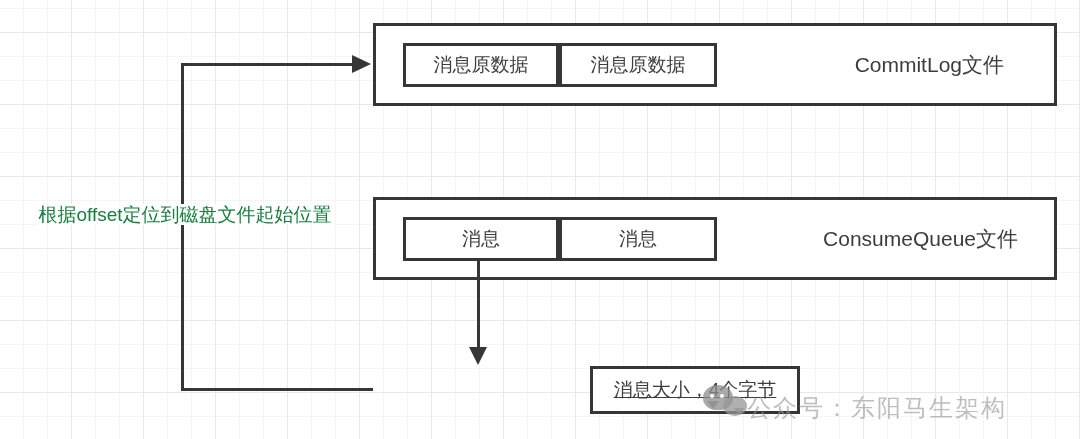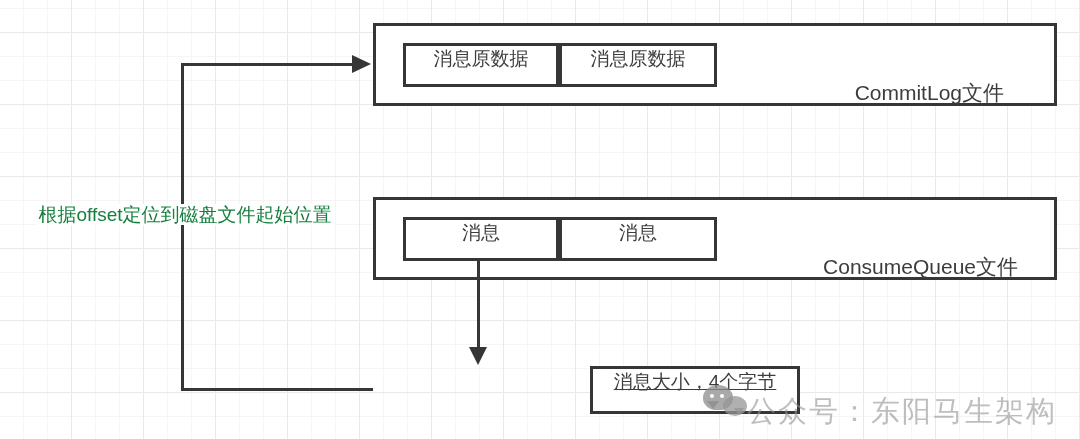--- a/index.html
+++ b/index.html
@@ -21,27 +21,27 @@
     background-position:-1px -40px,-1px -40px,-1px 8px,-1px 8px;
   }
   .box{
     position:absolute;
     border:3px solid #363636;
     background:#ffffff;
     box-sizing:border-box;
     color:#3d3d3d;
   }
   .cell{
-    display:flex;align-items:flex-start;justify-content:center;
+    display:flex;align-items:center;justify-content:center;
     font-size:19px;
     white-space:nowrap;
   }
   .file-label{
     position:absolute;top:50%;transform:translateY(-50%);
-    font-size:21px;color:#3d3d3d;white-space:nowrap;margin-top:28px;
+    font-size:21px;color:#3d3d3d;white-space:nowrap;
   }
   .hline,.vline{position:absolute;background:#363636;}
   .arrowhead-right{
     position:absolute;width:0;height:0;
     border-top:9px solid transparent;
     border-bottom:9px solid transparent;
     border-left:19px solid #363636;
   }
   .arrowhead-down{
     position:absolute;width:0;height:0;
@@ -50,21 +50,21 @@
     border-top:18px solid #363636;
   }
   .annotation{
     position:absolute;left:12px;top:202px;width:346px;
     text-align:center;font-size:19px;line-height:26px;color:#15803d;
     z-index:10;
   }
   .annotation span{background:#ffffff;padding:0 2px;}
   .watermark-text{
     position:absolute;left:747px;top:392px;
-    font-size:29px;letter-spacing:2px;white-space:nowrap;
+    font-size:24px;letter-spacing:2px;white-space:nowrap;
     color:rgba(150,150,150,0.62);
     z-index:50;pointer-events:none;
   }
   .wm-icon{position:absolute;left:703px;top:385px;width:52px;height:42px;z-index:50;pointer-events:none;}
   .wm-icon .b1{
     position:absolute;left:0;top:0;width:30px;height:25px;
     background:rgba(140,140,140,0.75);
     border-radius:50% 50% 46% 46%;
   }
   .wm-icon .b1:after{

